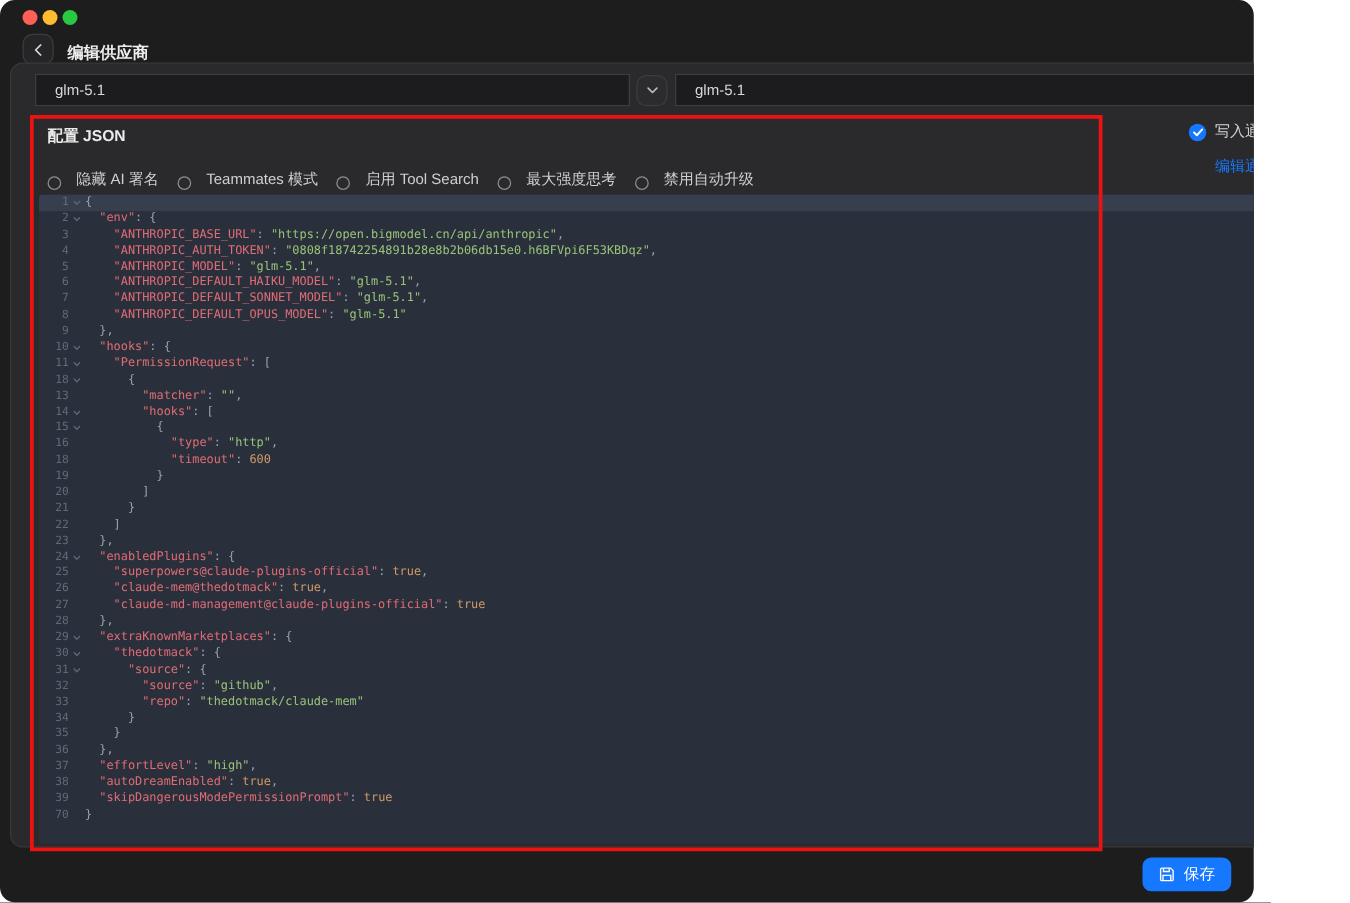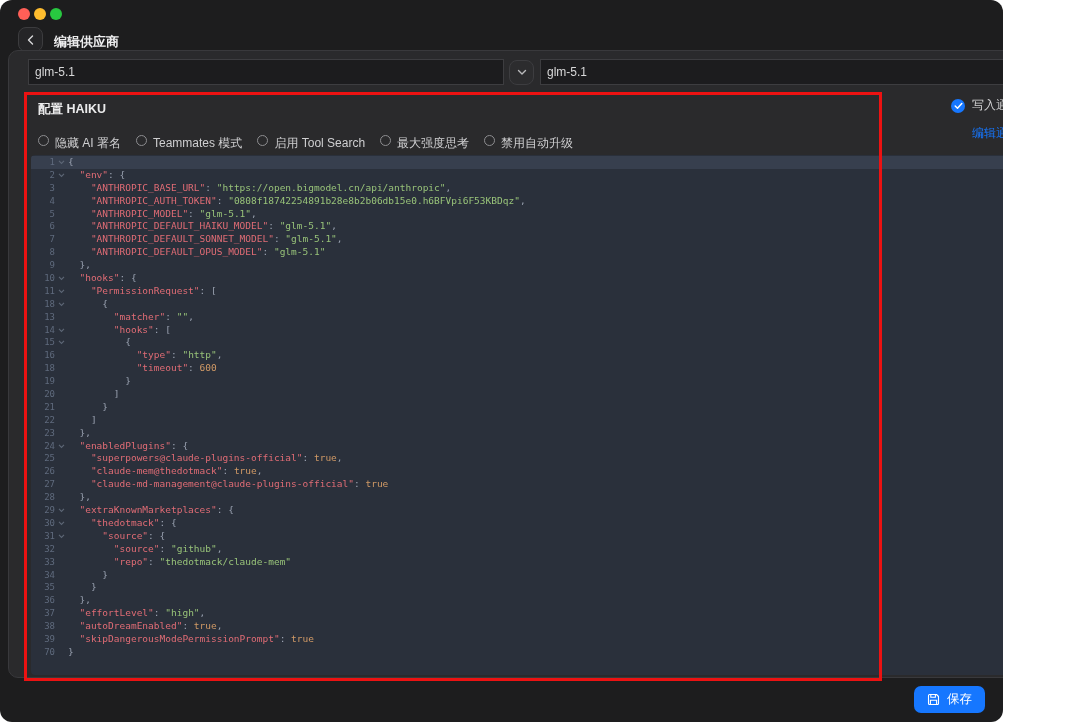--- a/index.html
+++ b/index.html
@@ -10,32 +10,32 @@
   .tl { position:absolute; top:8px; width:12px; height:12px; border-radius:50%; display:inline-block; }
   .tl-r { left:18px; background:#ff5f57; }
   .tl-y { left:34px; background:#febc2e; }
   .tl-g { left:50px; background:#28c840; }
   .back-btn { position:absolute; left:18px; top:27px; width:25px; height:25px; border-radius:8px; background:#252527; border:1px solid #3c3c3e; color:#d9d9da; cursor:pointer; display:flex; align-items:center; justify-content:center; }
   .page-title { position:absolute; left:54px; top:33px; font-size:13px; font-weight:bold; color:#ededee; }
 
   
   .card { position:absolute; left:8px; top:50px; width:1058px; height:628px; background:#2a2a2c; border:1px solid #39393c; border-radius:10px; }
   .model-row { position:absolute; left:19px; right:19px; top:8px; height:26px; display:flex; align-items:center; }
-  .model-input { flex:1; height:26px; background:#1c1c1e; border:1px solid #3d3d40; border-radius:0; color:#d8d8d9; font-size:12px; padding:0 6px; font-family:"Liberation Sans", sans-serif; outline:none; }
+  .model-input { flex:1; height:26px; background:#1c1c1e; border:1px solid #3d3d40; border-radius:0; color:#d8d8d9; font-size:12px; padding:0 15px; font-family:"Liberation Sans", sans-serif; outline:none; }
   .chev-btn { width:25px; height:25px; margin-left:5px; background:#2c2c2e; border:1px solid #3d3d40; border-radius:8px; color:#b9b9bb; cursor:pointer; display:flex; align-items:center; justify-content:center; }
   .chev-btn.first { margin-right:6px; }
 
   .section-title { position:absolute; left:29px; top:50px; font-size:12.5px; font-weight:bold; color:#ebebec; }
   .right-col { position:absolute; right:21px; top:46px; text-align:right; }
   .write-common { display:flex; align-items:center; justify-content:flex-end; gap:7px; font-size:12px; color:#d4d4d5; cursor:pointer;margin-left:36px; }
   .cb-checked { width:14px; height:14px; border-radius:50%; background:#1677ff; display:inline-flex; align-items:center; justify-content:center; }
   .edit-link { display:block; margin-top:11px; color:#1677ff; font-size:12px; text-decoration:none; cursor:pointer; }
 
   .options-row { position:absolute; left:29px; top:84px; display:flex; gap:15px; align-items:center; }
-  .opt { display:flex; align-items:flex-start; gap:6px; cursor:pointer; }
+  .opt { display:flex; align-items:flex-end; gap:12px; cursor:pointer; }
   .opt-cb { width:11px; height:11px; border-radius:50%; border:1.3px solid #8d8d90; background:transparent; display:inline-block; }
   .opt-label { font-size:12px; color:#cfcfd1; }
 
   
   .editor { position:absolute; left:22px; top:104px; width:1016px; height:520px; background:#2a303b; border-radius:4px; overflow:hidden; font-family:"DejaVu Sans Mono", monospace; font-size:9.5px; padding-top:1px; }
   .cl { display:flex; height:12.9px; line-height:12.9px; }
   .cl.active { background:#373f4e; }
   .ln { width:24px; text-align:right; color:#5f6a7d; font-size:9px; flex:none; }
   .fd { width:13px; text-align:center; flex:none; display:flex; align-items:center; justify-content:center; }
   .cd { white-space:pre; color:#9aa2b1; }
@@ -82,21 +82,21 @@
       <input class="model-input" readonly="" value="glm-5.1" style="">
       <button class="chev-btn">
         <span style="display:flex;">
           <svg width="10" height="7" viewBox="0 0 10 7">
               <path d="M1.5 1.5 L5 5 L8.5 1.5" stroke="#b9b9bb" stroke-width="1.4" fill="none" stroke-linecap="round" stroke-linejoin="round"></path>
             </svg>
         </span>
       </button>
     </div>
 
-    <span class="section-title">配置 HAIKU</span>
+    <span class="section-title">配置 JSON</span>
 
     <div class="right-col">
       <label class="write-common">
         <span class="cb-checked">
           <svg width="9" height="8" viewBox="0 0 9 8">
               <path d="M1.2 4 L3.5 6.2 L7.8 1.5" stroke="#ffffff" stroke-width="1.5" fill="none" stroke-linecap="round" stroke-linejoin="round"></path>
             </svg>
         </span>
         <span>写入通用配置</span>
       </label>

